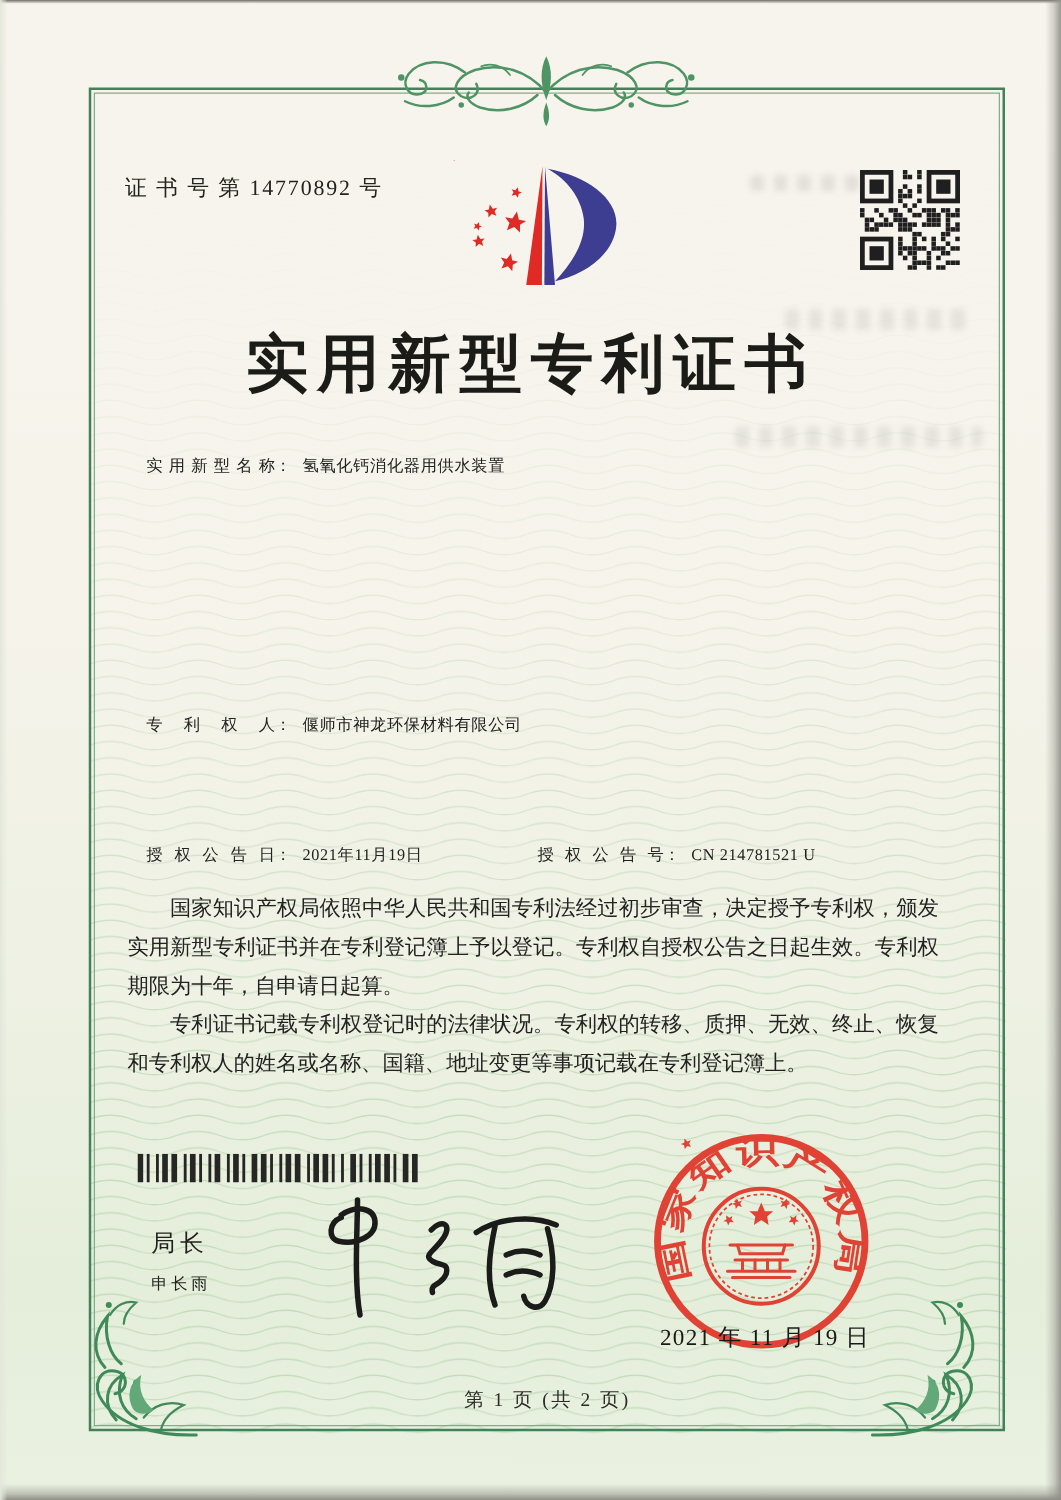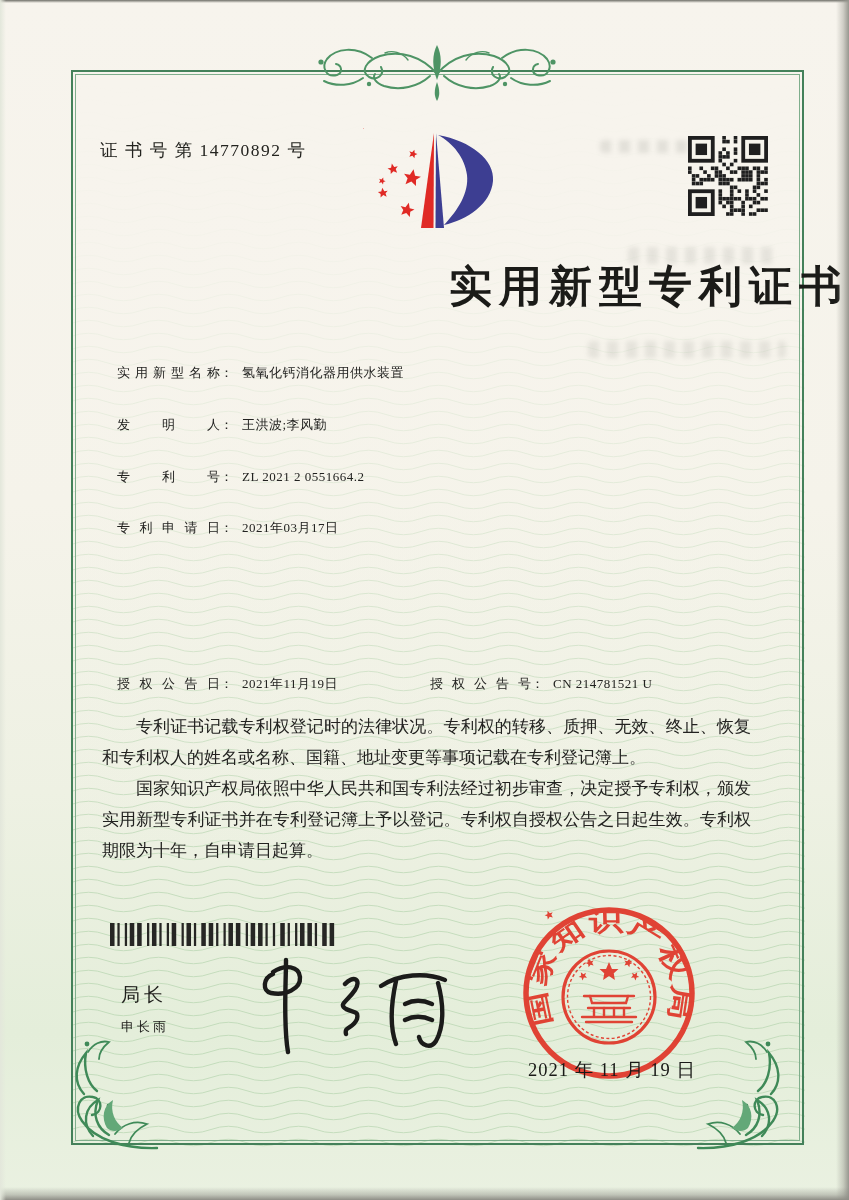--- a/index.html
+++ b/index.html
@@ -35,22 +35,22 @@
 
   .logo{position:absolute;left:363px;top:128px;width:150px;height:125px;}
   .qr{position:absolute;left:688px;top:135px;width:80px;height:82px;}
 
   .emboss{position:absolute;border-radius:4px;filter:blur(2.5px);opacity:.3;
     background:repeating-linear-gradient(90deg,rgba(125,125,118,.55) 0 11px,rgba(125,125,118,0) 11px 19px);}
   .emb1{left:600px;top:140px;width:88px;height:13px;}
   .emb2{left:628px;top:247px;width:150px;height:17px;opacity:.26;}
   .emb3{left:588px;top:341px;width:198px;height:17px;opacity:.26;}
 
-  .title{position:absolute;left:0;right:0;top:258px;margin:0;text-align:right;
-    font-size:43px;font-weight:700;letter-spacing:7px;color:#1b1b18;}
+  .title{position:absolute;left:0;right:0;top:258px;margin:0;text-align:center;
+    font-size:50px;font-weight:700;letter-spacing:7px;color:#1b1b18;}
 
   .frow{position:absolute;left:117px;width:660px;line-height:26px;font-size:13px;color:#222220;white-space:nowrap;}
   .flabel{display:inline-block;width:103px;text-align:justify;text-align-last:justify;vertical-align:top;}
   .fcolon{display:inline-block;}
   .fvalue{margin-left:9px;letter-spacing:.5px;}
   .grant{position:absolute;left:313px;top:0;white-space:nowrap;}
   .grant .flabel{width:101px;}
 
   .paras{position:absolute;left:102px;top:711px;width:649px;font-size:17px;line-height:31px;
     color:#222220;text-align:justify;}
@@ -281,39 +281,33 @@
 
   <div class="emboss emb1"></div>
   <div class="emboss emb2"></div>
   <div class="emboss emb3"></div>
 
   <h1 class="title">实用新型专利证书</h1>
 
   <div class="frow" style="top:360px">
     <span class="flabel">实用新型名称</span><span class="fcolon">：</span><span class="fvalue">氢氧化钙消化器用供水装置</span>
   </div>
-  <div class="frow" style="top:412px">
-    <span class="flabel">发明人</span><span class="fcolon">：</span><span class="fvalue">王洪波;李风勤</span>
-  </div>
-  <div class="frow" style="top:464px">
-    <span class="flabel">专利号</span><span class="fcolon">：</span><span class="fvalue">ZL 2021 2 0551664.2</span>
-  </div>
-  <div class="frow" style="top:515px">
-    <span class="flabel">专利申请日</span><span class="fcolon">：</span><span class="fvalue">2021年03月17日</span>
+  <div class="frow" style="top:567px">
+    <span class="flabel">专利权人</span><span class="fcolon">：</span><span class="fvalue">偃师市神龙环保材料有限公司</span>
   </div>
   <div class="frow" style="top:671px">
     <span class="flabel">授权公告日</span><span class="fcolon">：</span><span class="fvalue">2021年11月19日</span>
     <span class="grant">
       <span class="flabel">授权公告号</span><span class="fcolon">：</span><span class="fvalue">CN 214781521 U</span>
     </span>
   </div>
 
   <div class="paras">
+    <p>国家知识产权局依照中华人民共和国专利法经过初步审查，决定授予专利权，颁发实用新型专利证书并在专利登记簿上予以登记。专利权自授权公告之日起生效。专利权期限为十年，自申请日起算。</p>
     <p>专利证书记载专利权登记时的法律状况。专利权的转移、质押、无效、终止、恢复和专利权人的姓名或名称、国籍、地址变更等事项记载在专利登记簿上。</p>
-    <p>国家知识产权局依照中华人民共和国专利法经过初步审查，决定授予专利权，颁发实用新型专利证书并在专利登记簿上予以登记。专利权自授权公告之日起生效。专利权期限为十年，自申请日起算。</p>
   </div>
 
   <svg class="barcode" id="bars" viewBox="0 0 227 23" preserveAspectRatio="none" fill="#262624">
       <rect x="0.00" y="0" width="4.54" height="23"></rect>
       <rect x="7.40" y="0" width="2.27" height="23"></rect>
       <rect x="14.80" y="0" width="2.27" height="23"></rect>
       <rect x="19.74" y="0" width="4.54" height="23"></rect>
       <rect x="27.14" y="0" width="4.54" height="23"></rect>
       <rect x="37.01" y="0" width="2.27" height="23"></rect>
       <rect x="41.95" y="0" width="4.54" height="23"></rect>
@@ -387,18 +381,19 @@
         <path d="M70,92 L72,99 L106,99 L108,92"></path>
         <path d="M68,104 L110,104"></path>
         <path d="M74,104 L74,112 M84,104 L84,112 M94,104 L94,112 M104,104 L104,112"></path>
         <path d="M62,113 L116,113"></path>
         <path d="M66,118 L112,118"></path>
       </g>
     </g>
   </svg>
   <div class="seal-date">2021 年 11 月 19 日</div>
 
+  <div class="page-number">第 1 页 (共 2 页)</div>
 
   <div class="edge-top"></div>
   <div class="edge-right"></div>
   <div class="edge-bottom"></div>
   <div class="edge-left"></div>
 </div>
 
 </body></html>

